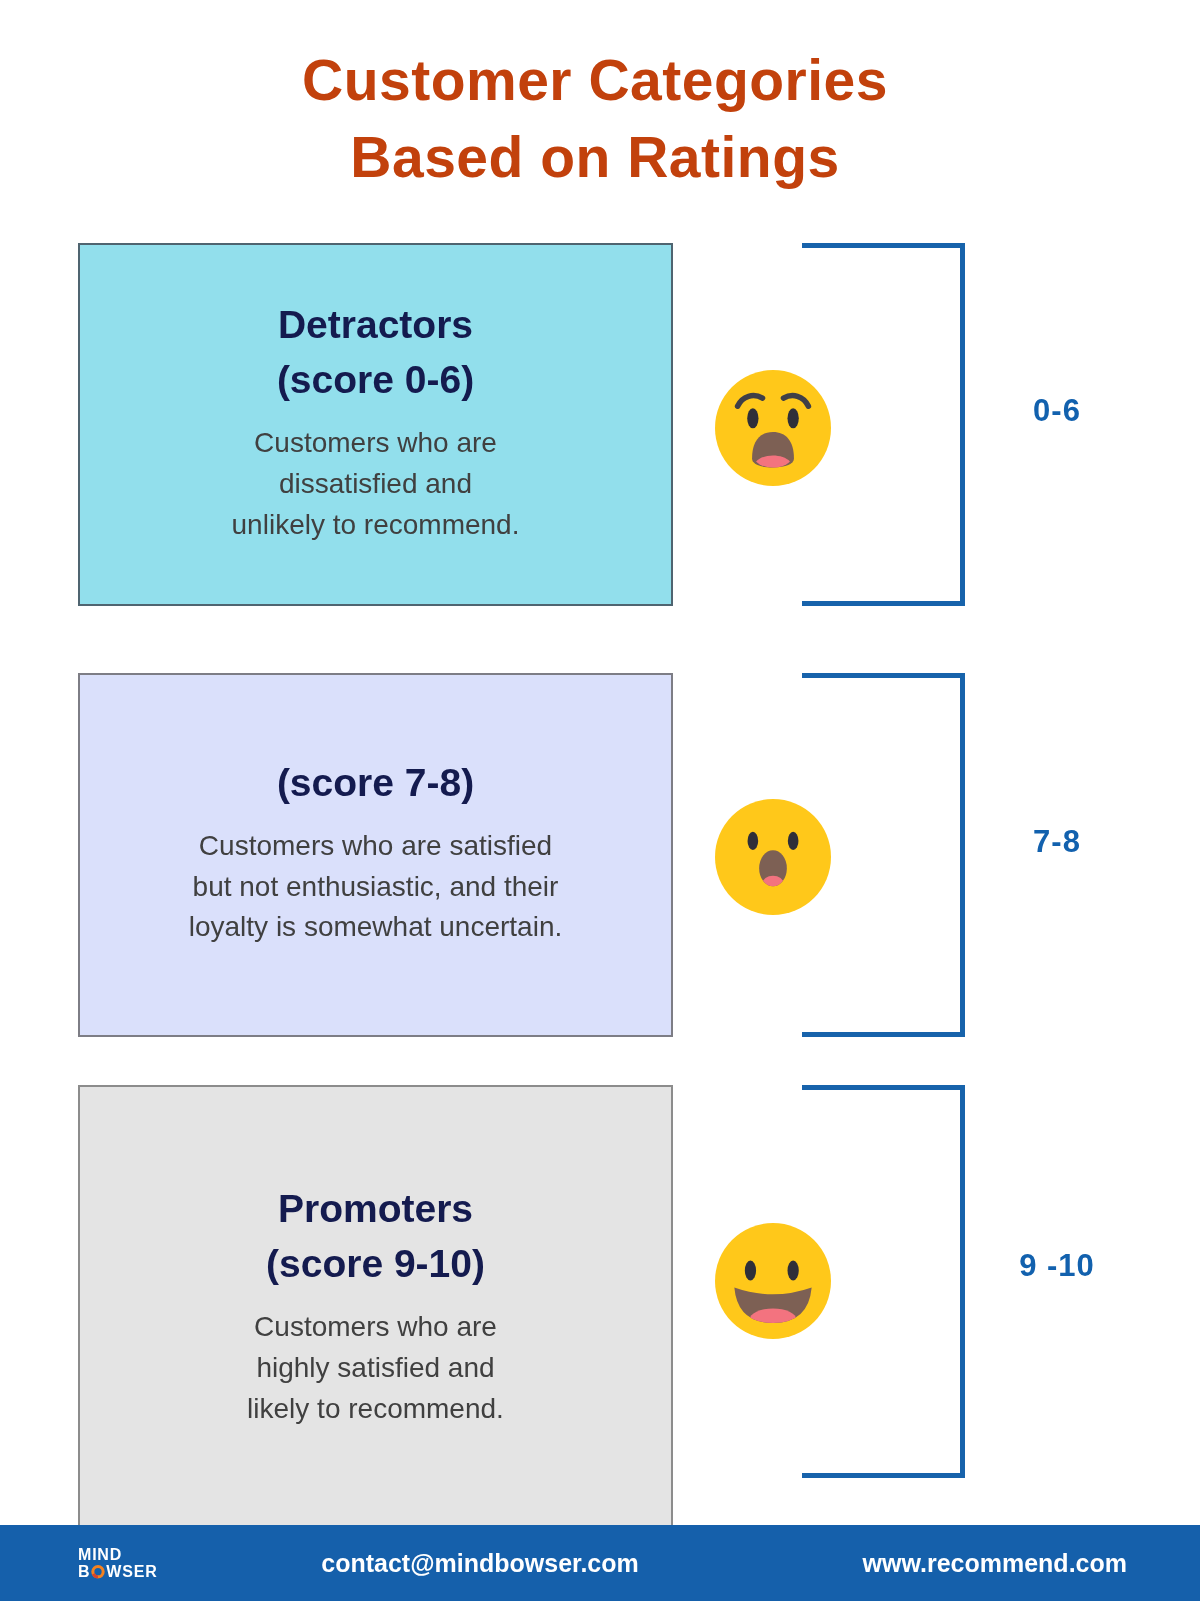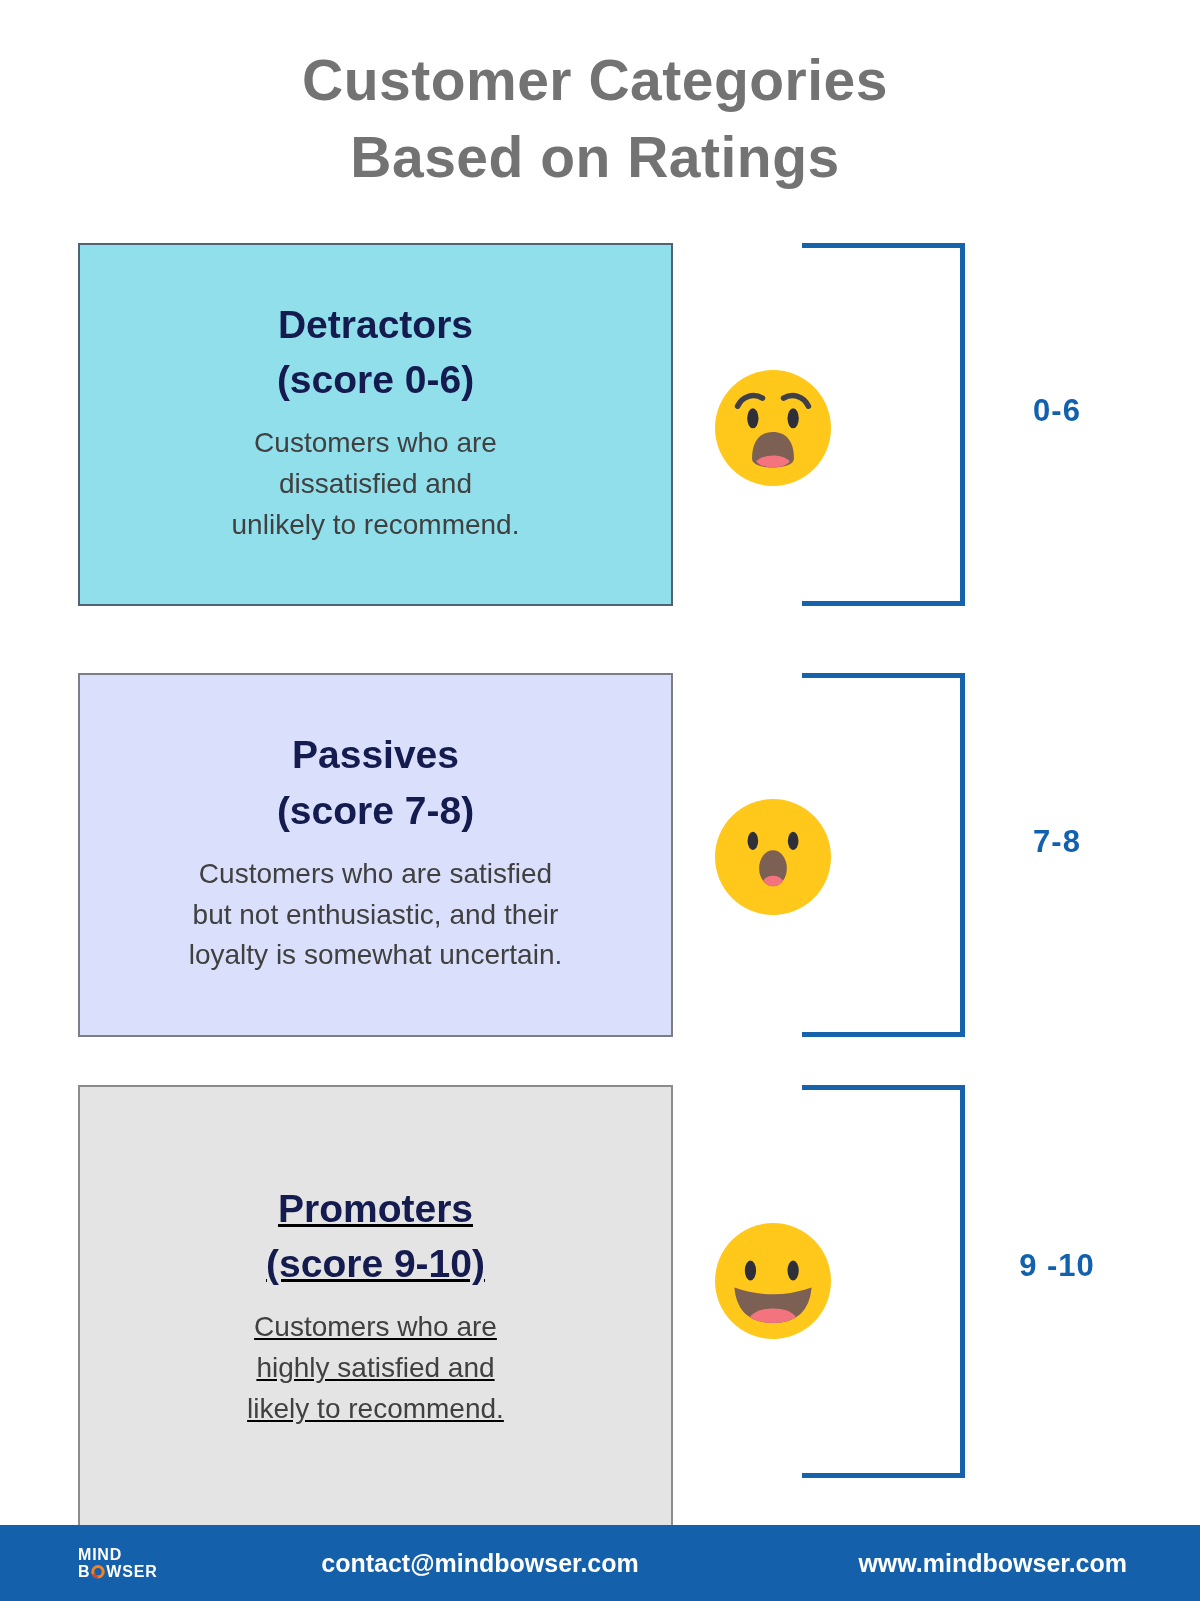--- a/index.html
+++ b/index.html
@@ -10,37 +10,37 @@
     position:relative;
     overflow:hidden;
   }
   .page{position:absolute;inset:0;}
 
   
   .title{
     position:absolute;top:42px;left:10px;width:1170px;
     text-align:center;
     font-size:57px;font-weight:800;letter-spacing:.5px;
-    line-height:1.35;color:#737373;
+    line-height:1.35;color:#c2410c;
   }
 
   
   .row{position:absolute;left:78px;width:1044px;}
   .row1{top:243px;height:366px;}
   .row2{top:673px;height:366px;}
   .row3{top:1085px;height:397px;}
 
   .card{
     position:absolute;left:0;top:0;width:595px;box-sizing:border-box;
     display:flex;flex-direction:column;justify-content:center;align-items:center;
     text-align:center;padding:11px 34px 18px 34px;
   }
   .row1 .card{height:363px;border:2px solid #4F6470;background:#92DFEC;}
   .row2 .card{height:364px;border:2px solid #7D7D85;background:#DAE0FB;}
-  .row3 .card{height:447px;border:2px solid #8C8C8C;background:#E4E4E4;text-decoration:underline;}
+  .row3 .card{height:447px;border:2px solid #8C8C8C;background:#E4E4E4;}
 
   .card-heading{
     font-size:39px;font-weight:800;color:#141B4F;
     line-height:1.42;margin-bottom:16px;white-space:pre-line;
   }
   .card-desc{
     font-size:28px;font-weight:400;color:#404040;
     line-height:1.45;white-space:pre-line;
   }
 
@@ -121,21 +121,21 @@
         <path d="M23 55 C23 44 28 38.5 36 38.5 C44 38.5 49 44 49 55 C49 58.5 44 60.5 36 60.5 C28 60.5 23 58.5 23 55 Z" fill="#7D6054"></path>
         <path d="M25.5 56.8 C30 51.8 42 51.8 46.5 56.8 C44 59.6 40 60.5 36 60.5 C32 60.5 28 59.6 25.5 56.8 Z" fill="#F3737F"></path>
       </svg>
     </div>
     <div class="bracket"></div>
     <div class="score">0-6</div>
   </div>
 
   <div class="row row2">
     <div class="card" style="background: rgb(218, 224, 251); border-color: rgb(125, 125, 133);">
-      <div class="card-heading"><span style="display:block">Passives</span><span style="display:block">(score 7-8)</span></div>
+      <div class="card-heading"><span style="display:block">(score 7-8)</span></div>
       <div class="card-desc">Customers who are satisfied
 but not enthusiastic, and their
 loyalty is somewhat uncertain.</div>
     </div>
     <div class="emoji">
       <svg viewBox="0 0 72 72" xmlns="http://www.w3.org/2000/svg">
         <defs>
           <clipPath id="mouth2">
               <ellipse cx="36" cy="43" rx="8.6" ry="11.2"></ellipse>
             </clipPath>
@@ -184,16 +184,16 @@
         <span class="logo-o">
           <svg viewBox="0 0 20 20" width="14" height="14">
             <circle cx="10" cy="10" r="7.4" fill="none" stroke="#F58220" stroke-width="4.4"></circle>
             <path d="M3.5 13 A7.4 7.4 0 0 0 10 17.4" fill="none" stroke="#D6452C" stroke-width="4.4"></path>
           </svg>
         </span>
         <span>WSER</span>
       </div>
     </div>
     <div class="footer-email">contact@mindbowser.com</div>
-    <div class="footer-url">www.mindbowser.com</div>
+    <div class="footer-url">www.recommend.com</div>
   </div>
 
 </div>
 
 </body></html>

